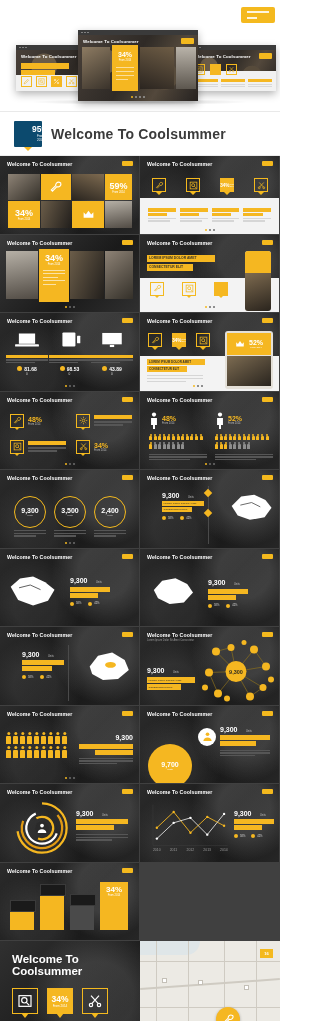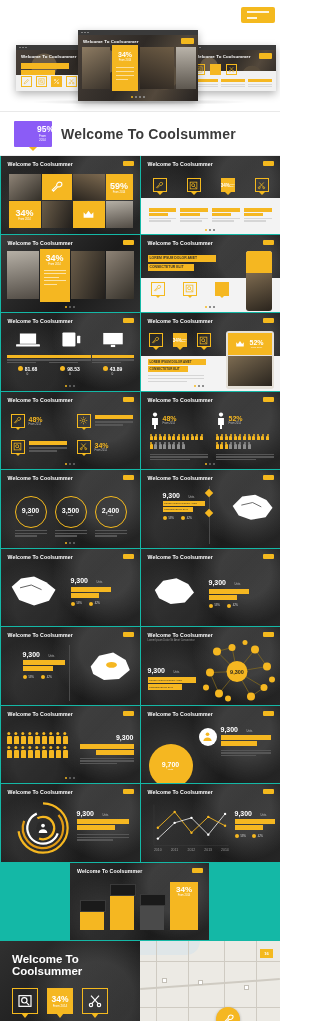--- a/index.html
+++ b/index.html
@@ -79,33 +79,33 @@
   .hero-shadow { position:absolute; left:30px; right:30px; top:99px; height:6px;
                  background:radial-gradient(ellipse at center, rgba(0,0,0,.20), rgba(0,0,0,0) 70%); }
 
   
   .titleband {
     position:relative; width:280px; height:44px; background:#fff;
     display:flex; align-items:center; padding-left:14px; gap:9px;
     border-bottom:1px solid #ededed;
   }
   .pin {
-    position:relative; width:38px; height:26px; background:#8b5cf6;
+    position:relative; width:28px; height:26px; background:#0c4a6e;
     display:flex; flex-direction:column; align-items:center; justify-content:center;
     border-radius:1px;
     padding-left:25px;
   }
   .pin:after{ content:""; position:absolute; bottom:-4px; left:50%; transform:translateX(-50%);
               border-left:4px solid transparent; border-right:4px solid transparent; border-top:4px solid #f5b721; }
   .pin .p1 { font-size:8.5px; font-weight:bold; color:#fff; line-height:9px; }
   .pin .p2 { font-size:3px; color:#fff; line-height:4px; }
   .titleband h1 { font-size:14px; font-weight:bold; color:#3b3b3b; letter-spacing:.2px; }
 
   
-  .grid { width:280px; display:flex; flex-wrap:wrap; background:#14b8a6;justify-content:center; }
+  .grid { width:280px; display:flex; flex-wrap:wrap; background:#404040; }
   .slide {
     width:139px; height:77.5px; margin:0 1px 1px 0; position:relative; overflow:hidden;
     background:#1d1d1d;
   }
   .slide:nth-child(2n){ margin-right:0; }
   .sbg { position:absolute; inset:0;
          background:
            radial-gradient(circle at 75% 30%, rgba(120,120,120,.38) 0 22%, transparent 45%),
            radial-gradient(circle at 25% 75%, rgba(90,90,90,.30) 0 18%, transparent 40%),
            linear-gradient(135deg,#2c2c2c 0%,#151515 55%,#262626 100%);

